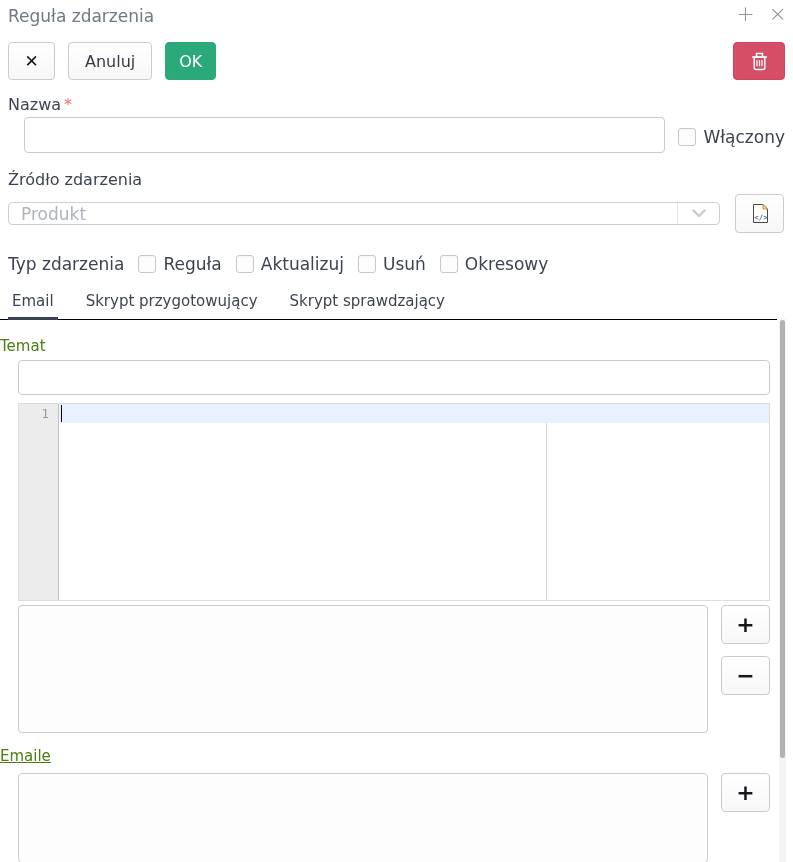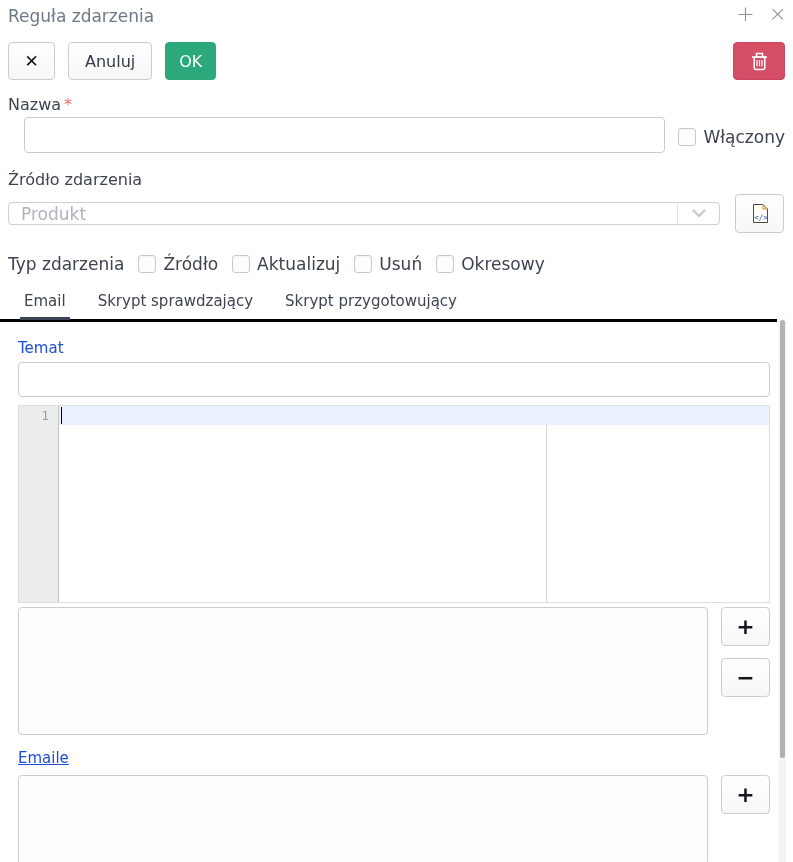--- a/index.html
+++ b/index.html
@@ -55,28 +55,28 @@
   }
   .select-value { flex:1; font-size:17px; color:#aeb4bd; padding:0 12px; }
   .select-caret { width:42px; height:100%; border-left:1px solid #e3e3e3; display:flex; align-items:center; justify-content:center; }
   .code-btn { width:49px; height:39px; margin-left:15px; padding:0; }
 
   .typ-row { margin:21px 8px 0 8px; display:flex; align-items:center;text-align:right; }
   .typ-label { font-size:17px; color:#3d4450; margin-right:14px; }
   .typ-row .chk-group { margin:0 14px 0 0; }
 
   
-  .tabs { margin-top:13px; padding-left:20px; display:flex; border-bottom:3px solid #000000; width:777px; }
+  .tabs { margin-top:13px; padding-left:8px; display:flex; border-bottom:1px solid #000000; width:777px; }
   .tab { font-size:15px; color:#3d4450; padding:5px 4px 7px 4px; margin-right:24px;
          border-bottom:3px solid transparent; margin-bottom:-1px; cursor:pointer; }
   .tab.active { border-bottom-color:#3b4453; }
 
   
   .tab-content { position:relative; width:777px; }
-  .content-lbl { font-size:15px; color:#1d4ed8; margin-left:18px; line-height:19px; }
+  .content-lbl { font-size:15px; color:#4d7c0f; line-height:19px; }
   .temat-label { margin-top:17px; }
   .temat-input { display:block; margin:4px 0 0 18px; width:752px; height:35px; }
   .wiad-label { margin-top:12px; }
 
   .editor { margin:8px 0 0 18px; width:752px; height:198px; border:1px solid #ddd;
             display:flex; position:relative; background:#fff; cursor:text; }
   .gutter { width:40px; background:#ececec; border-right:1px solid #c3c3c3; flex:0 0 auto; }
   .gutter .ln { font-family:"DejaVu Sans Mono","Liberation Mono",monospace; font-size:13px;
                 color:#9b9b9b; text-align:right; padding-right:9px; line-height:19px; }
   .editor-body { flex:1; position:relative; }
@@ -163,40 +163,40 @@
           <text x="3.2" y="16.5" font-size="7.5" fill="#2a5db0" font-family="DejaVu Sans Mono, monospace">&lt;/&gt;</text>
         </svg>
       </span>
     </button>
   </div>
 
   <div class="typ-row">
     <span class="typ-label">Typ zdarzenia</span>
     <span class="chk-group">
       <span class="chk-box"></span>
-      <span class="chk-label">Źródło</span>
+      <span class="chk-label">Reguła</span>
     </span>
     <span class="chk-group">
       <span class="chk-box"></span>
       <span class="chk-label">Aktualizuj</span>
     </span>
     <span class="chk-group">
       <span class="chk-box"></span>
       <span class="chk-label">Usuń</span>
     </span>
     <span class="chk-group">
       <span class="chk-box"></span>
       <span class="chk-label">Okresowy</span>
     </span>
   </div>
 
   <div class="tabs">
     <div class="tab active">Email</div>
+    <div class="tab">Skrypt przygotowujący</div>
     <div class="tab">Skrypt sprawdzający</div>
-    <div class="tab">Skrypt przygotowujący</div>
   </div>
 
   <div class="tab-content">
 
     <div class="content-lbl temat-label">Temat</div>
     <input class="text-input temat-input" value="" style="">
 
     <div class="editor">
       <div class="gutter">
         <div class="ln">1</div>

